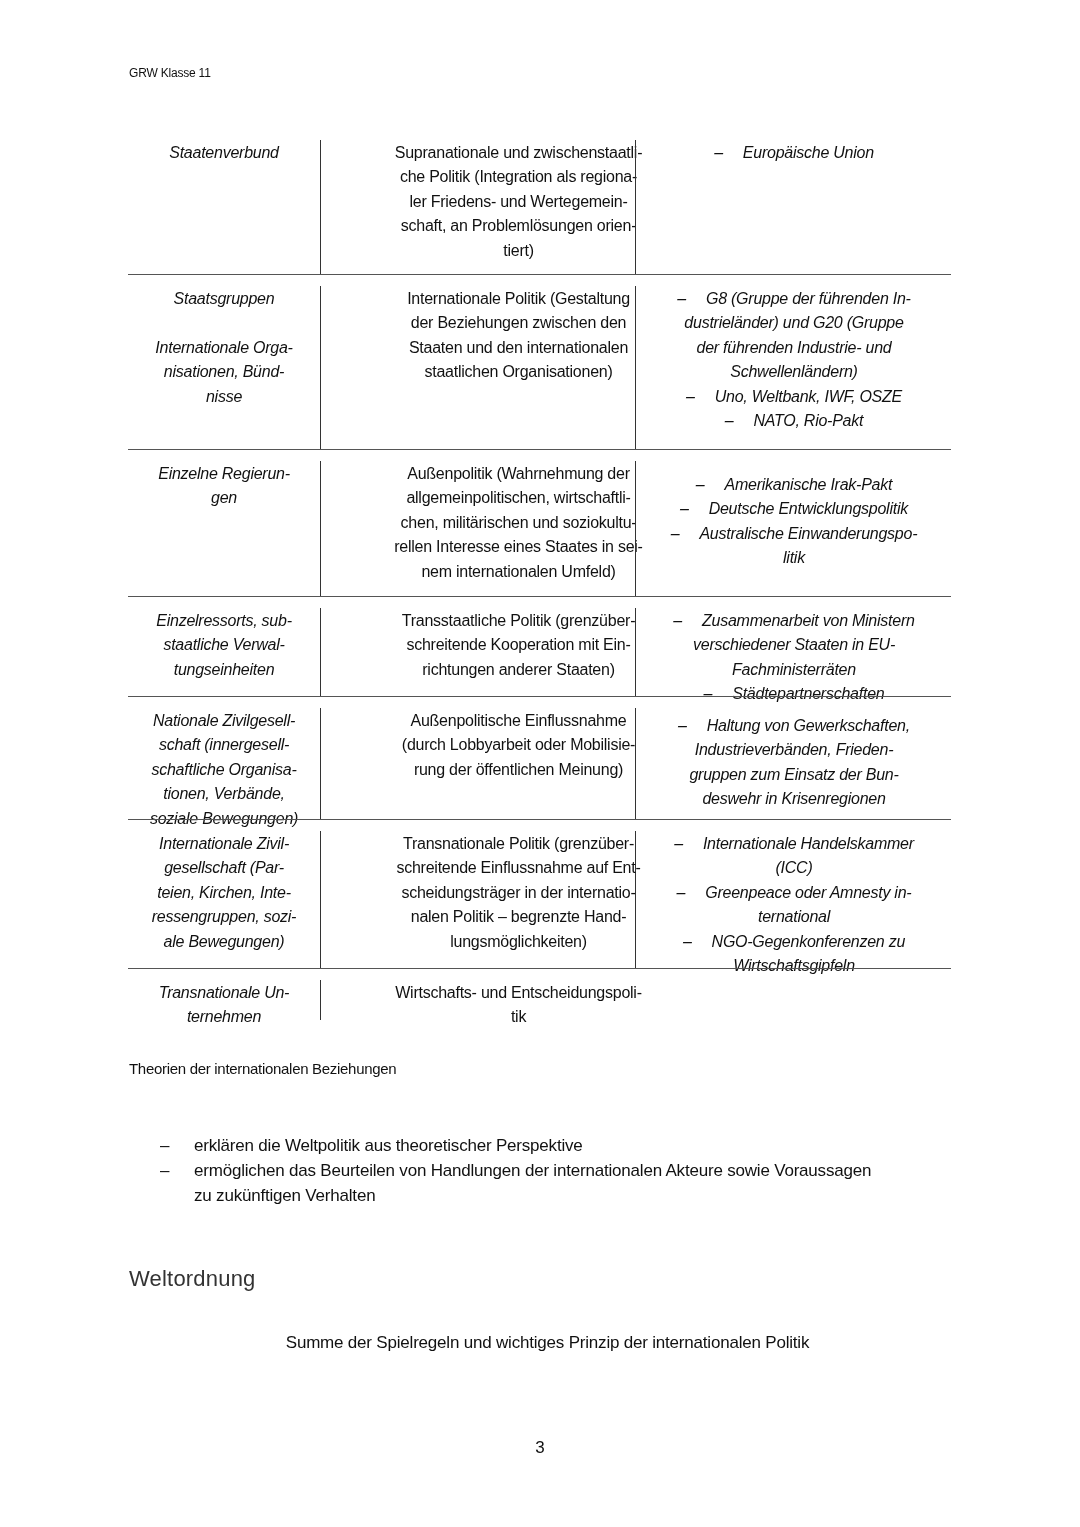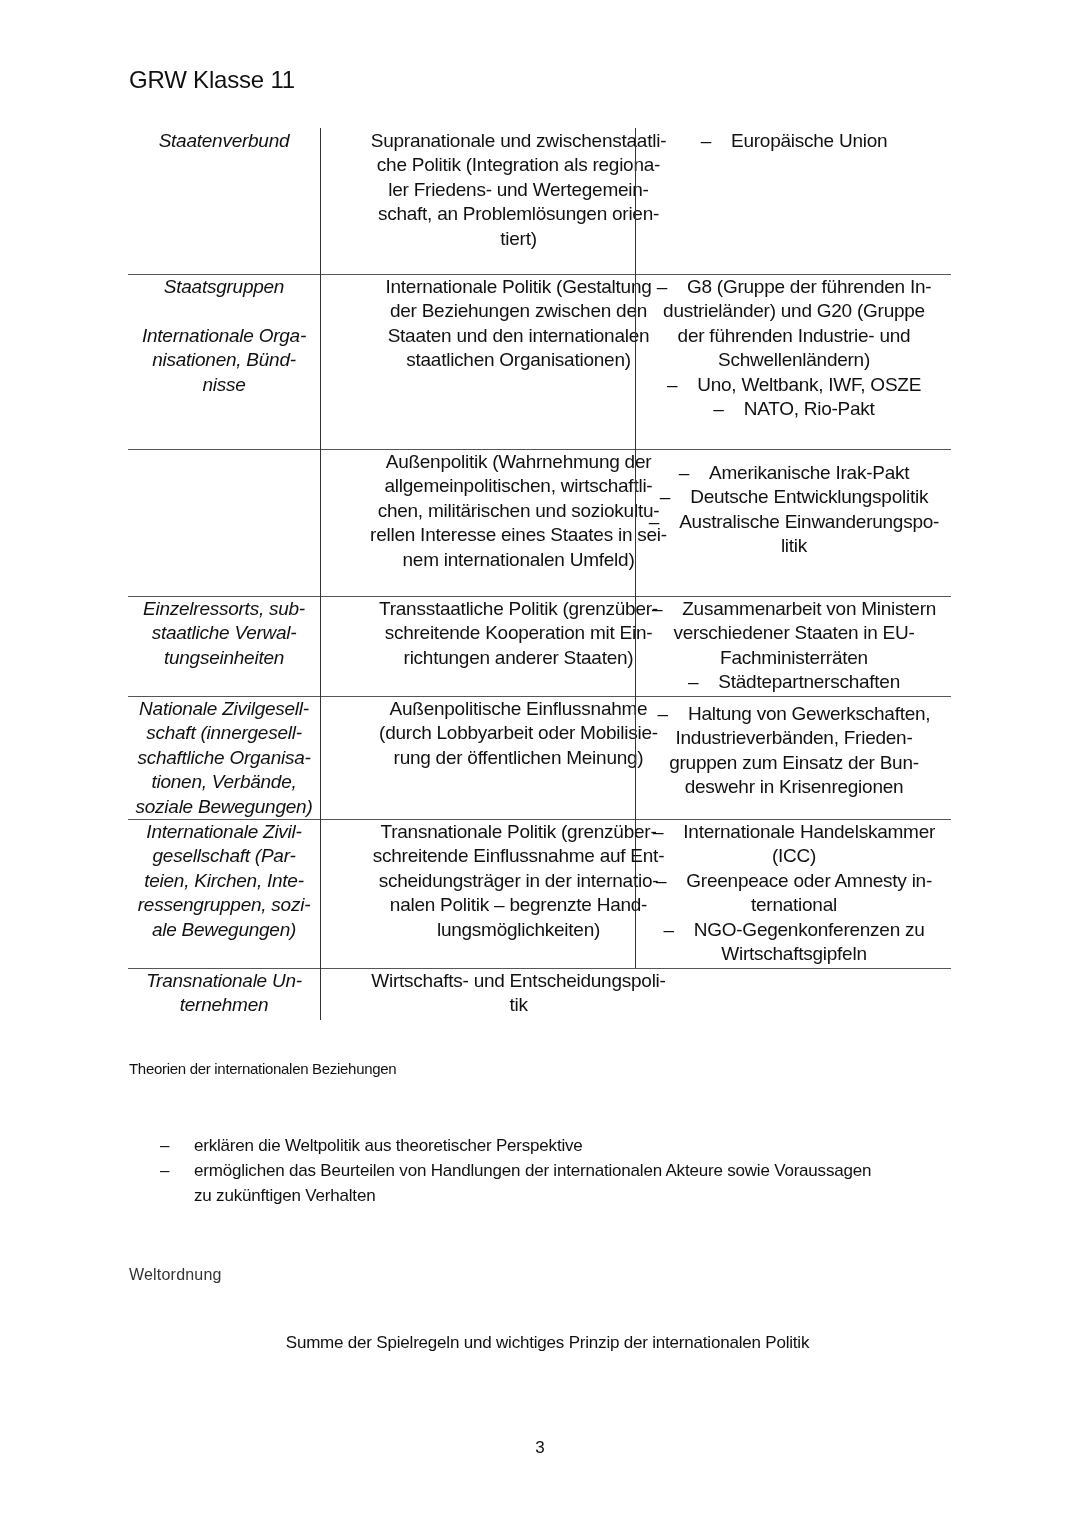--- a/index.html
+++ b/index.html
@@ -3,49 +3,49 @@
   <meta charset="utf-8">
   <style>
     html, body { margin: 0; padding: 0; background: #ffffff; }
     body {
       width: 1080px; height: 1527px; position: relative; overflow: hidden;
       font-family: "Liberation Sans", "DejaVu Sans", sans-serif;
       color: #111111;
     }
     .header {
       position: absolute; left: 129px; top: 66px;
-      font-size: 24px; letter-spacing: -0.2px;
+      font-size: 12px; letter-spacing: -0.2px;
     }
     .table {
       position: absolute; left: 128px; top: 128px; width: 823px;
     }
     .row { position: absolute; left: 0; width: 823px; }
     .cell {
-      position: absolute; top: 0; bottom: 0;
-      font-size: 19px; line-height: 24.4px; text-align: center;
+      position: absolute; top: 12px; bottom: 0;
+      font-size: 16px; line-height: 24.4px; text-align: center;
       white-space: pre-line; letter-spacing: -0.25px;
     }
     .c1 { left: 0; width: 192px; font-style: italic; }
     .c2 { left: 192px; width: 315px; border-left: 1.5px solid #333; padding-left: 40px; }
-    .c3 { left: 507px; width: 316px; border-left: 1.5px solid #333; }
+    .c3 { left: 507px; width: 316px; border-left: 1.5px solid #333; font-style: italic; }
     .c1 .txt { padding-top: 1px; }
     .c2 .txt { padding-top: 1px; }
     .hline { position: absolute; left: 0; height: 0; border-top: 1.5px solid #555; }
     .c3 .item { position: relative; text-align: center; }
     .c3 .item .dash { display: inline-block; margin-right: 20px; }
     .section-title {
       position: absolute; left: 129px; top: 1060px;
       font-size: 15px; letter-spacing: -0.3px;
     }
     .bullets { position: absolute; left: 160px; top: 1133px; width: 800px; }
     .bullet { position: relative; padding-left: 34px; font-size: 17px; line-height: 25px; letter-spacing: -0.2px; }
     .bullet .dash { position: absolute; left: 0; top: 0; }
     .subtitle {
       position: absolute; left: 129px; top: 1266px;
-      font-size: 16px; color: #333; font-weight: 300; letter-spacing: 0.2px;
+      font-size: 22px; color: #333; font-weight: 300; letter-spacing: 0.2px;
     }
     .definition {
       position: absolute; left: 0; width: 1095px; top: 1333px;
       text-align: center; font-size: 17px; letter-spacing: -0.2px;
     }
     .page-number {
       position: absolute; left: 0; width: 1080px; top: 1438px;
       text-align: center; font-size: 17px;
     }
   </style>
@@ -75,20 +75,22 @@
 der Beziehungen zwischen den
 Staaten und den internationalen
 staatlichen Organisationen)</div></div>
       <div class="cell c3"><div style="padding-top: 1px;"><div class="item"><span class="dash">–</span><span>G8 (Gruppe der führenden In-
 dustrieländer) und G20 (Gruppe
 der führenden Industrie- und
 Schwellenländern)</span></div><div class="item"><span class="dash">–</span><span>Uno, Weltbank, IWF, OSZE</span></div><div class="item"><span class="dash">–</span><span>NATO, Rio-Pakt</span></div></div></div>
     </div>
     <div class="row" style="top: 321px; height: 147px;">
       <div class="hline" style="top: 0px; width: 823px;"></div>
+      <div class="cell c1"><div class="txt">Einzelne Regierun-
+gen</div></div>
       <div class="cell c2"><div class="txt">Außenpolitik (Wahrnehmung der
 allgemeinpolitischen, wirtschaftli-
 chen, militärischen und soziokultu-
 rellen Interesse eines Staates in sei-
 nem internationalen Umfeld)</div></div>
       <div class="cell c3"><div style="padding-top: 12px;"><div class="item"><span class="dash">–</span><span>Amerikanische Irak-Pakt</span></div><div class="item"><span class="dash">–</span><span>Deutsche Entwicklungspolitik</span></div><div class="item"><span class="dash">–</span><span>Australische Einwanderungspo-
 litik</span></div></div></div>
     </div>
     <div class="row" style="top: 468px; height: 100px;">
       <div class="hline" style="top: 0px; width: 823px;"></div>

